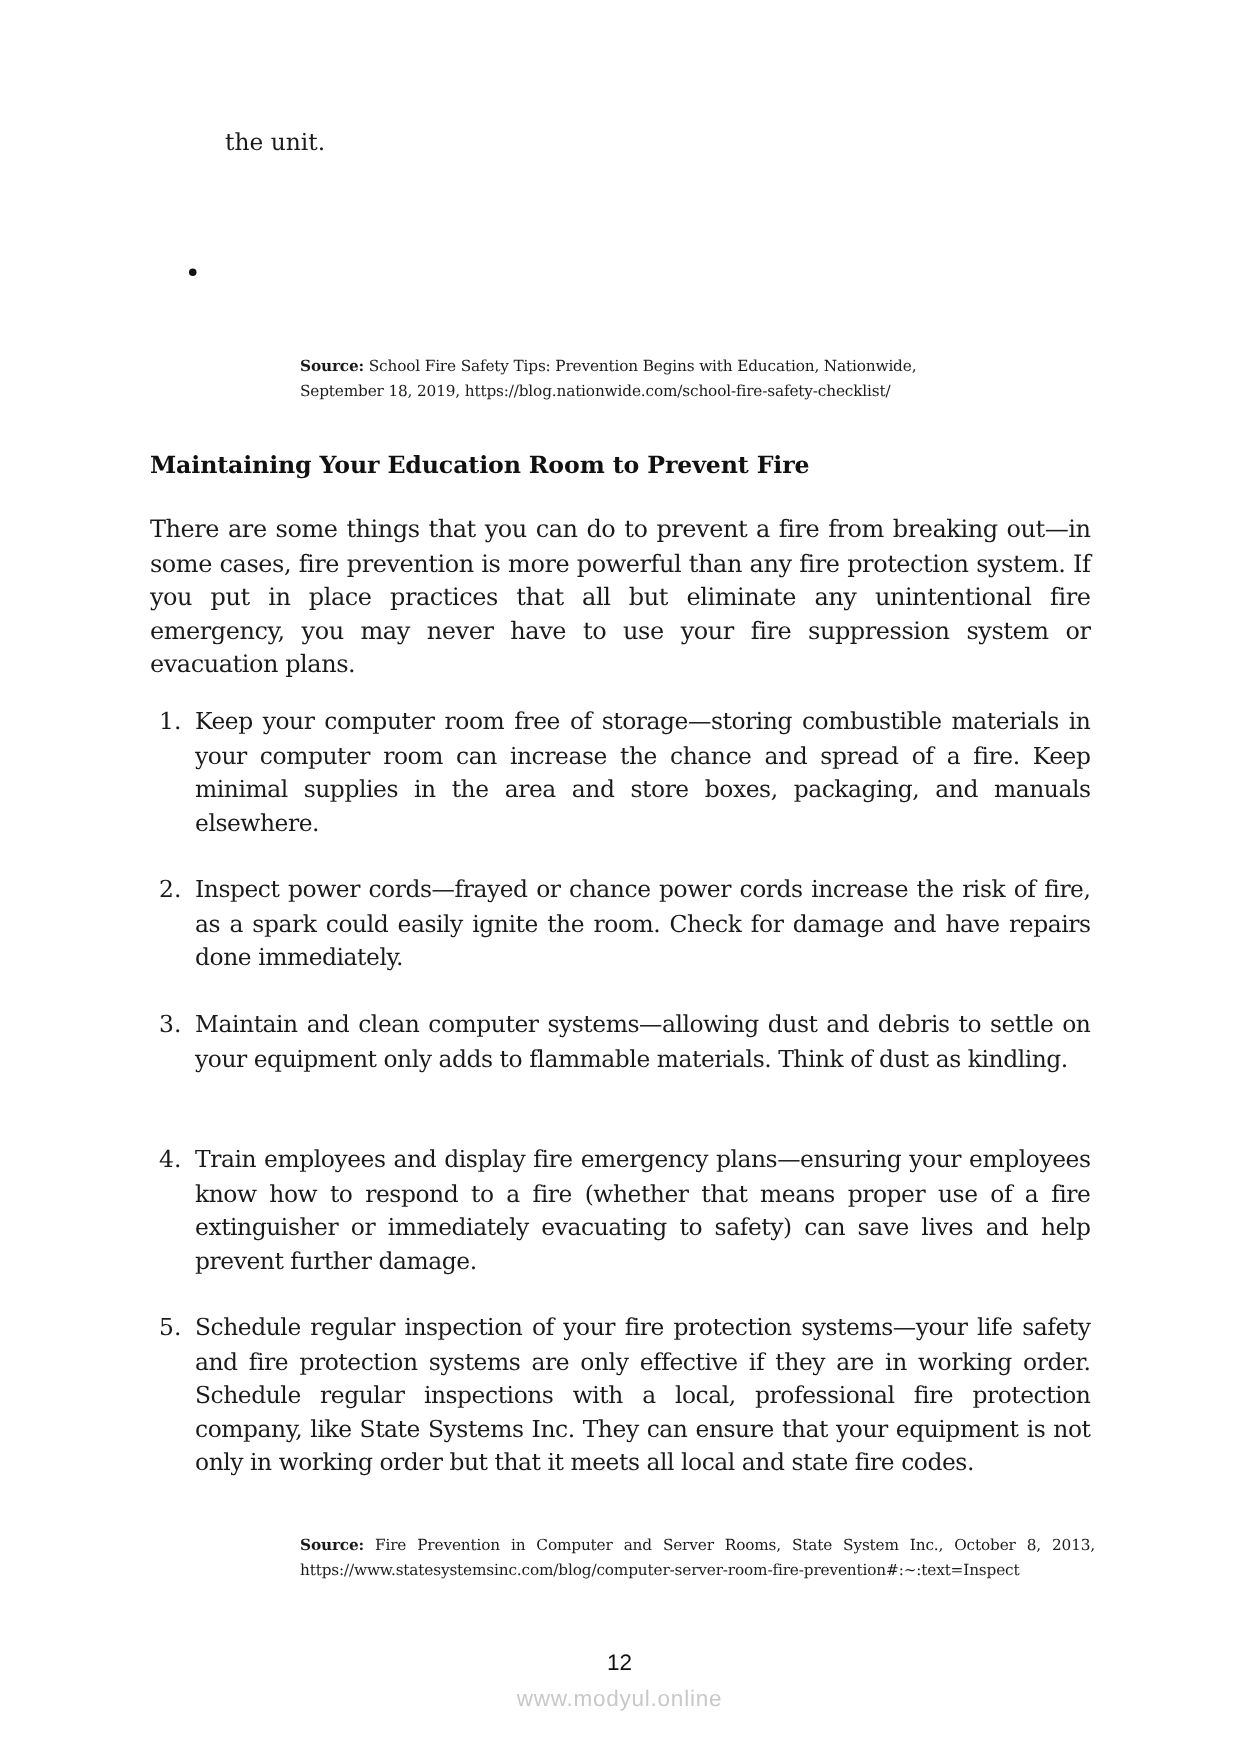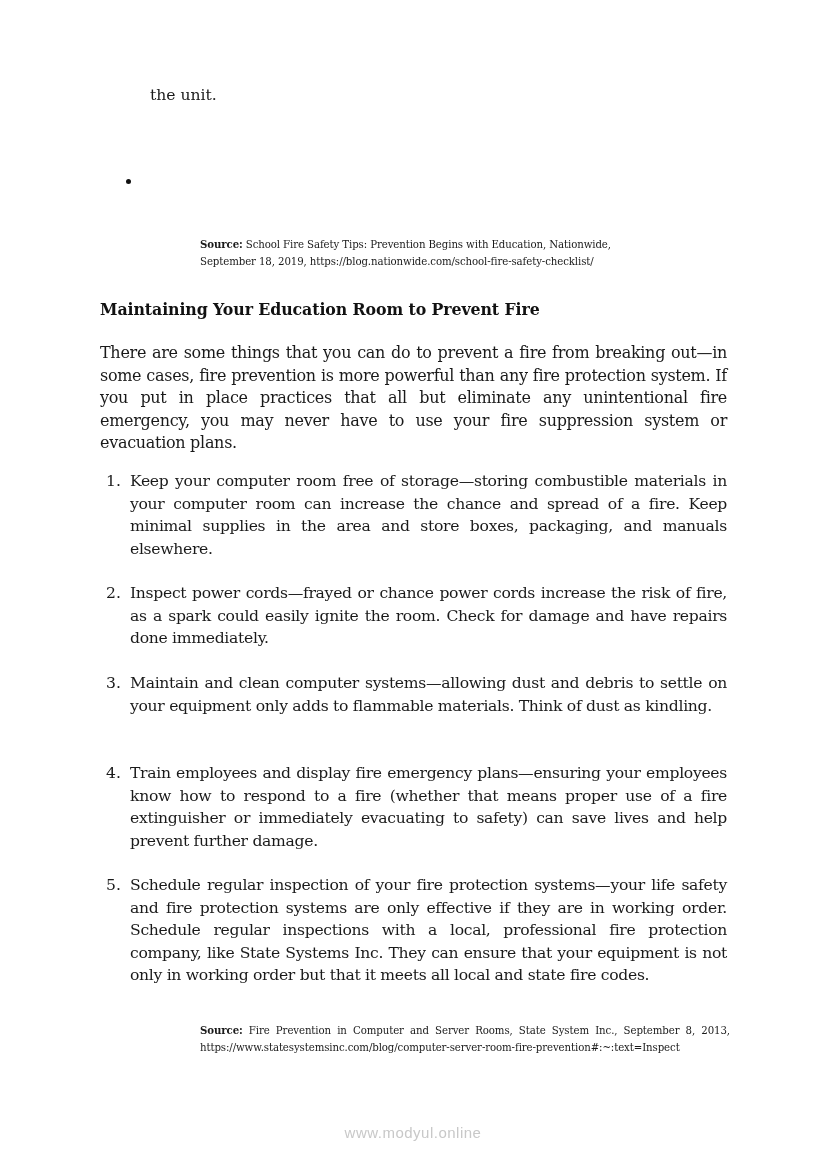--- a/index.html
+++ b/index.html
@@ -172,18 +172,19 @@
       <span class="num">4.</span>
       <div class="txt">Train employees and display fire emergency plans—ensuring your employees know how to respond to a fire (whether that means proper use of a fire extinguisher or immediately evacuating to safety) can save lives and help prevent further damage.</div>
     </li>
     <li style="top:874px;">
       <span class="num">5.</span>
       <div class="txt">Schedule regular inspection of your fire protection systems—your life safety and fire protection systems are only effective if they are in working order. Schedule regular inspections with a local, professional fire protection company, like State Systems Inc. They can ensure that your equipment is not only in working order but that it meets all local and state fire codes.</div>
     </li>
   </ol>
 
   <div class="abs source source-2">
-    <b>Source:</b><span> Fire Prevention in Computer and Server Rooms, State System Inc., September 8, 2013, https://www.statesystemsinc.com/blog/computer-server-room-fire-prevention#:~:text=Inspect</span>
+    <b>Source:</b><span> Fire Prevention in Computer and Server Rooms, State System Inc., October 8, 2013, https://www.statesystemsinc.com/blog/computer-server-room-fire-prevention#:~:text=Inspect</span>
   </div>
 
+  <div class="abs page-num">12</div>
   <div class="abs watermark">www.modyul.online</div>
 
 </div>
 
 </body></html>

